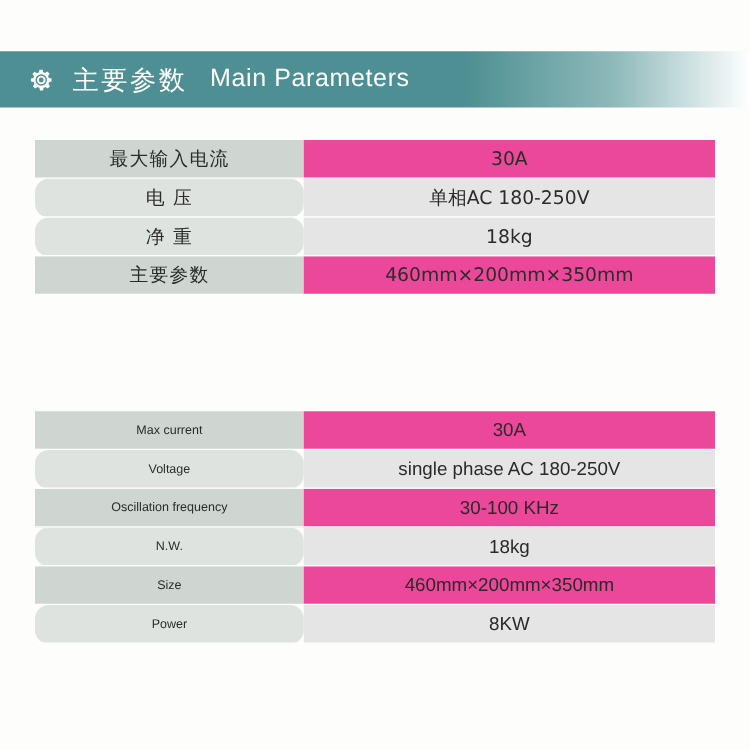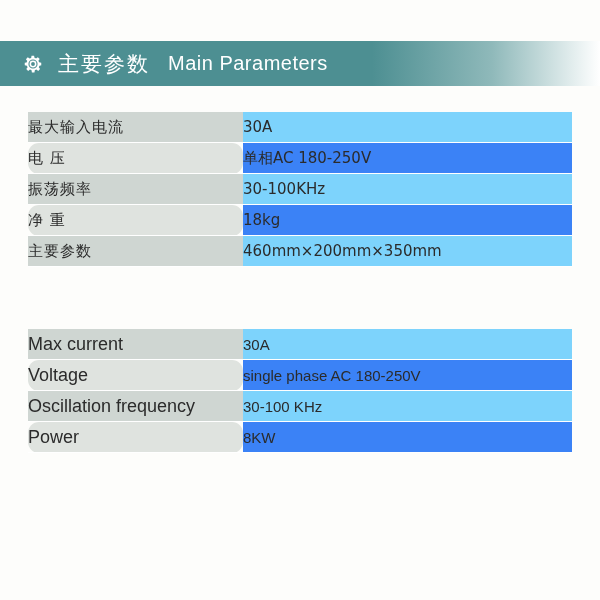--- a/index.html
+++ b/index.html
@@ -62,42 +62,43 @@
     width: 544px;
     border-collapse: collapse;
     table-layout: fixed;
   }
   #table-cn { top: 112px; }
   #table-en { top: 329px; }
 
   .table td {
     height: 30px;
     padding: 0;
+    text-align: center;
     vertical-align: middle;
     color: #2b2b2b;
     border-bottom: 1px solid #ffffff;
   }
   .col-label { width: 215px; }
   .col-value { width: 329px; }
 
   
   .row-odd .col-label  { background: #cfd6d2; }
-  .row-odd .col-value  { background: #7dd3fc; }
+  .row-odd .col-value  { background: #ec4899; }
   .row-even .col-label { background: #dfe3df; border-radius: 11px; }
-  .row-even .col-value { background: #3b82f6; margin-left: 47px; }
+  .row-even .col-value { background: #e5e5e5; margin-left: 47px; }
 
   #table-cn td {
     font-size: 15px;
     font-family: "DejaVu Sans", sans-serif;
   }
   #table-cn .col-label { letter-spacing: 1px; }
   #table-en td {
     font-size: 15px;
   }
-  #table-en .col-label { font-size: 18px; }
+  #table-en .col-label { font-size: 10px; }
 
   
 </style>
 </head>
 <body>
 
 <div class="page">
 
   <div class="header">
     <span class="gear-icon">
@@ -113,24 +114,20 @@
   <table class="table" id="table-cn">
     <tbody>
       <tr class="row-odd">
         <td class="col-label">最大输入电流</td>
         <td class="col-value">30A</td>
       </tr>
       <tr class="row-even">
         <td class="col-label">电  压</td>
         <td class="col-value">单相AC 180-250V</td>
       </tr>
-      <tr class="row-odd">
-        <td class="col-label">振荡频率</td>
-        <td class="col-value">30-100KHz</td>
-      </tr>
       <tr class="row-even">
         <td class="col-label">净  重</td>
         <td class="col-value">18kg</td>
       </tr>
       <tr class="row-odd">
         <td class="col-label">主要参数</td>
         <td class="col-value">460mm×200mm×350mm</td>
       </tr>
     </tbody>
   </table>
@@ -143,19 +140,27 @@
       </tr>
       <tr class="row-even">
         <td class="col-label">Voltage</td>
         <td class="col-value">single phase AC 180-250V</td>
       </tr>
       <tr class="row-odd">
         <td class="col-label">Oscillation frequency</td>
         <td class="col-value">30-100 KHz</td>
       </tr>
       <tr class="row-even">
+        <td class="col-label">N.W.</td>
+        <td class="col-value">18kg</td>
+      </tr>
+      <tr class="row-odd">
+        <td class="col-label">Size</td>
+        <td class="col-value">460mm×200mm×350mm</td>
+      </tr>
+      <tr class="row-even">
         <td class="col-label">Power</td>
         <td class="col-value">8KW</td>
       </tr>
     </tbody>
   </table>
 
 </div>
 
 </body></html>

